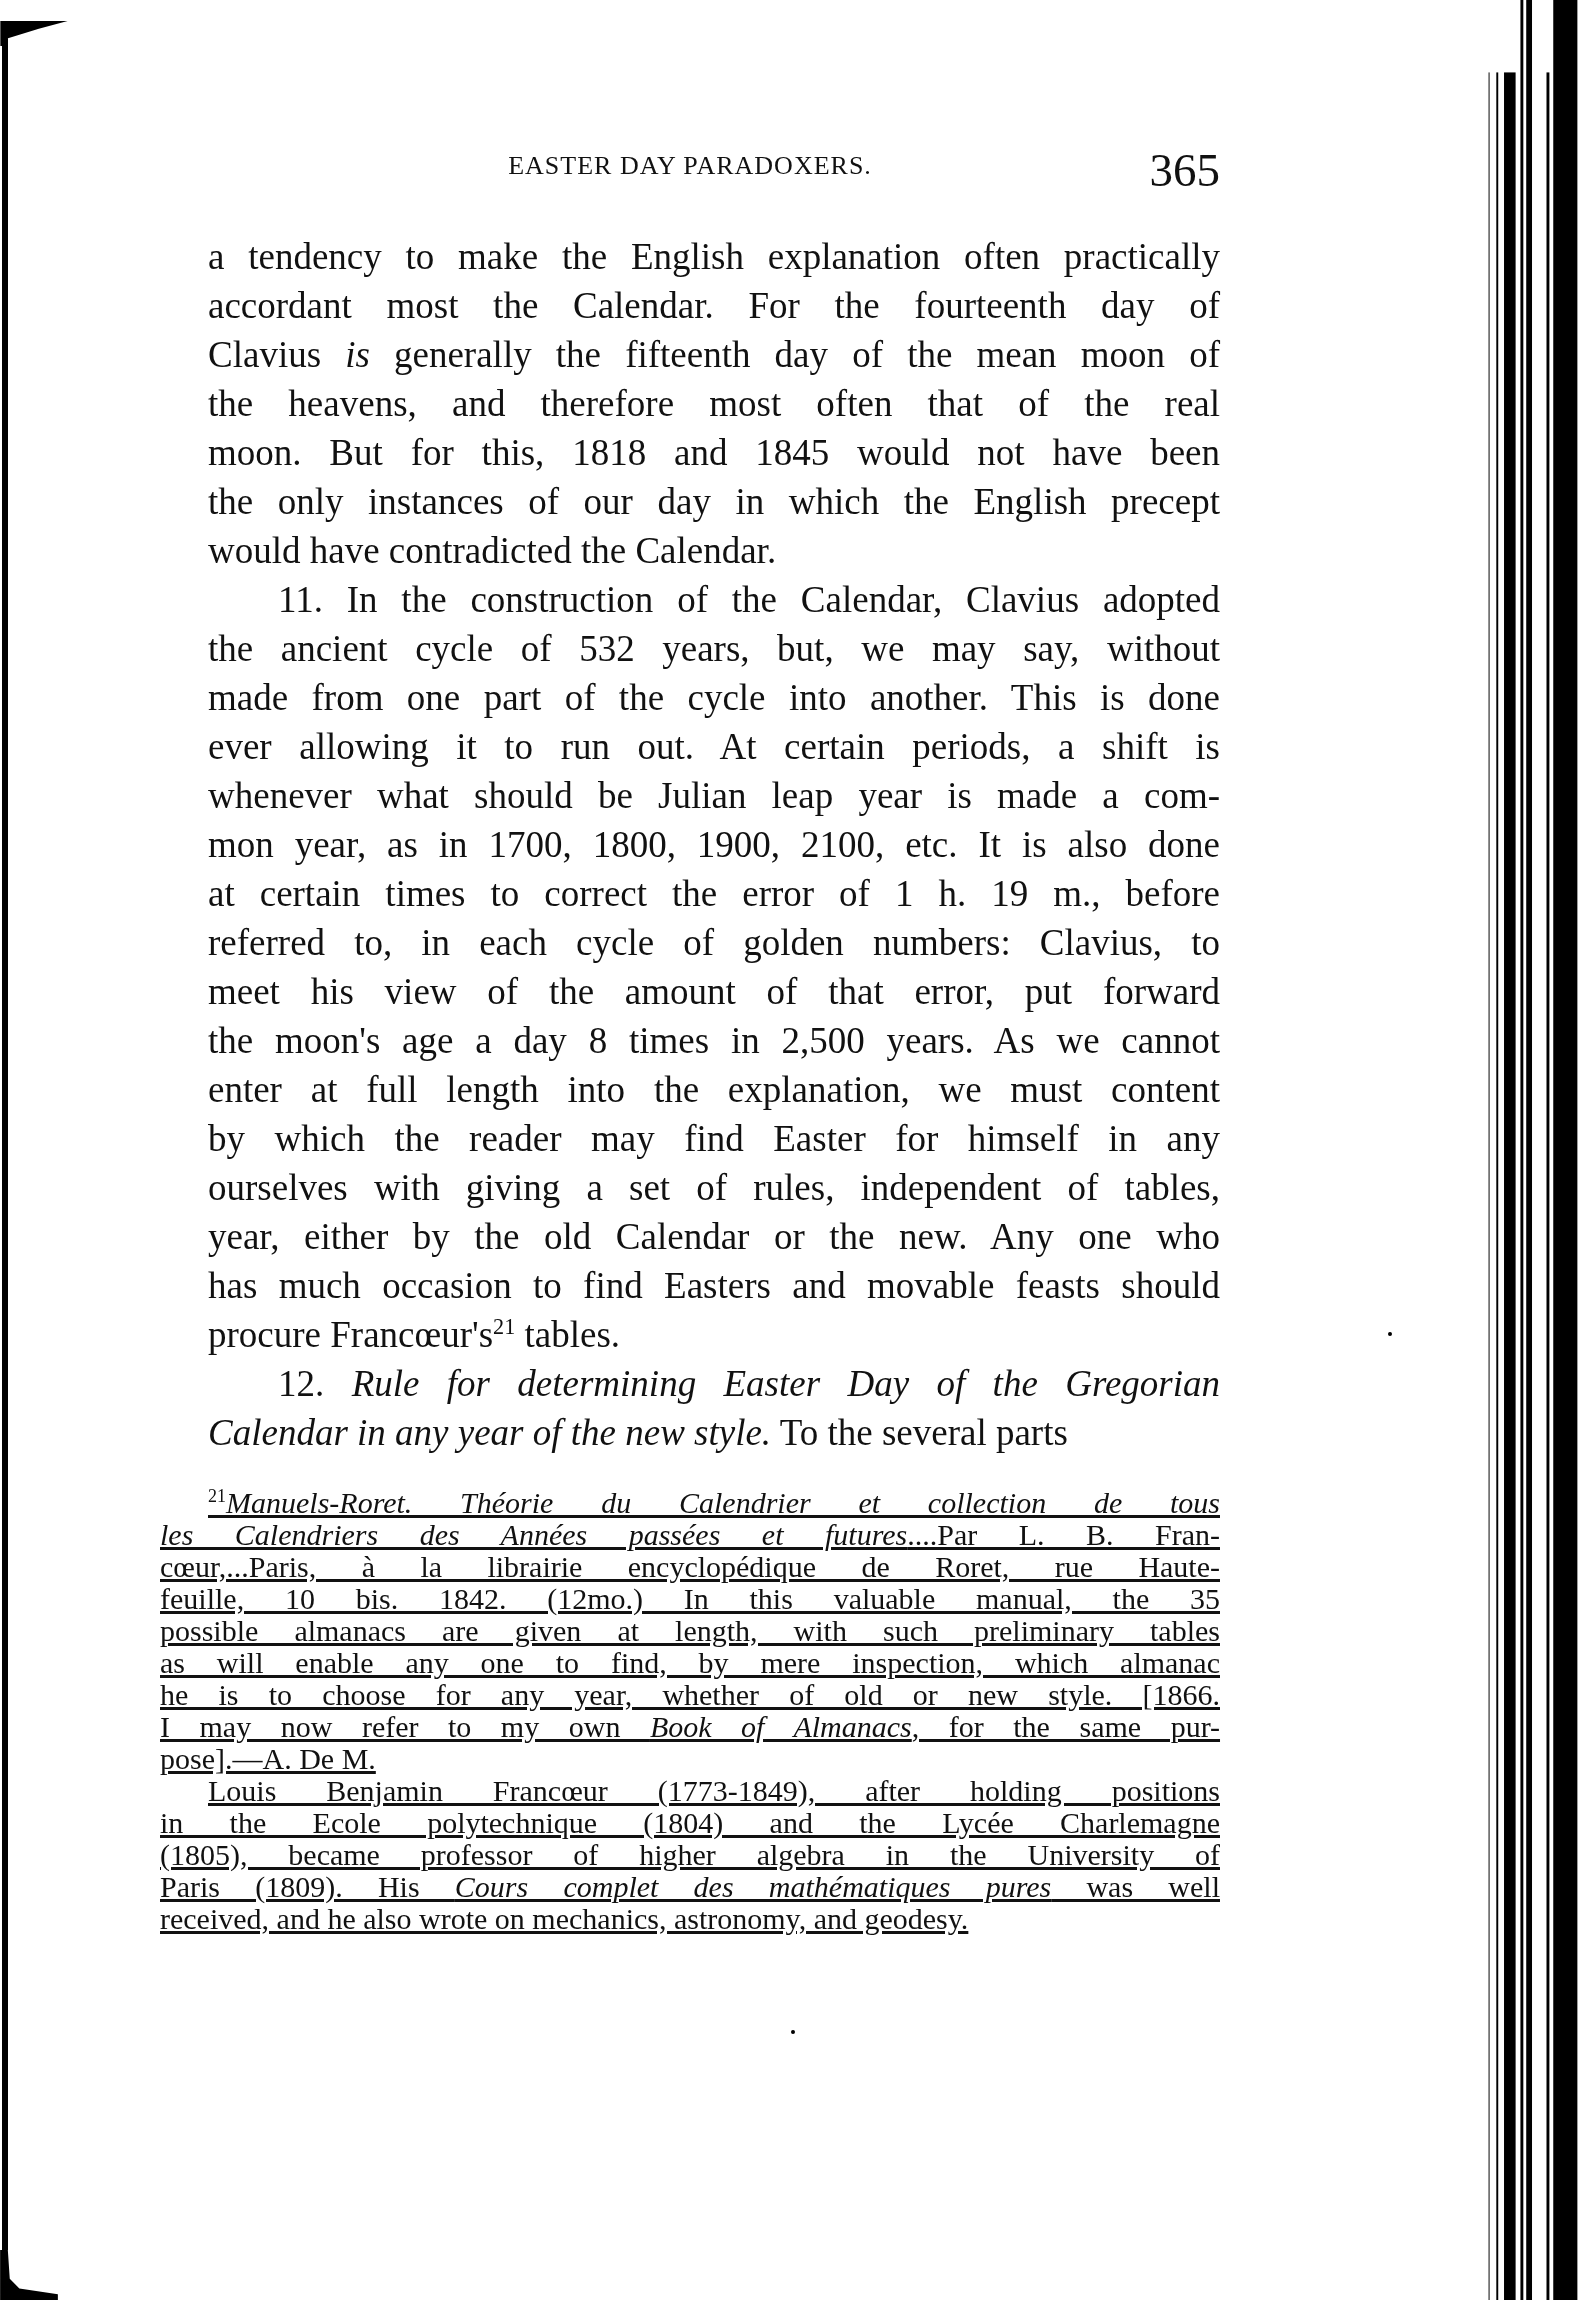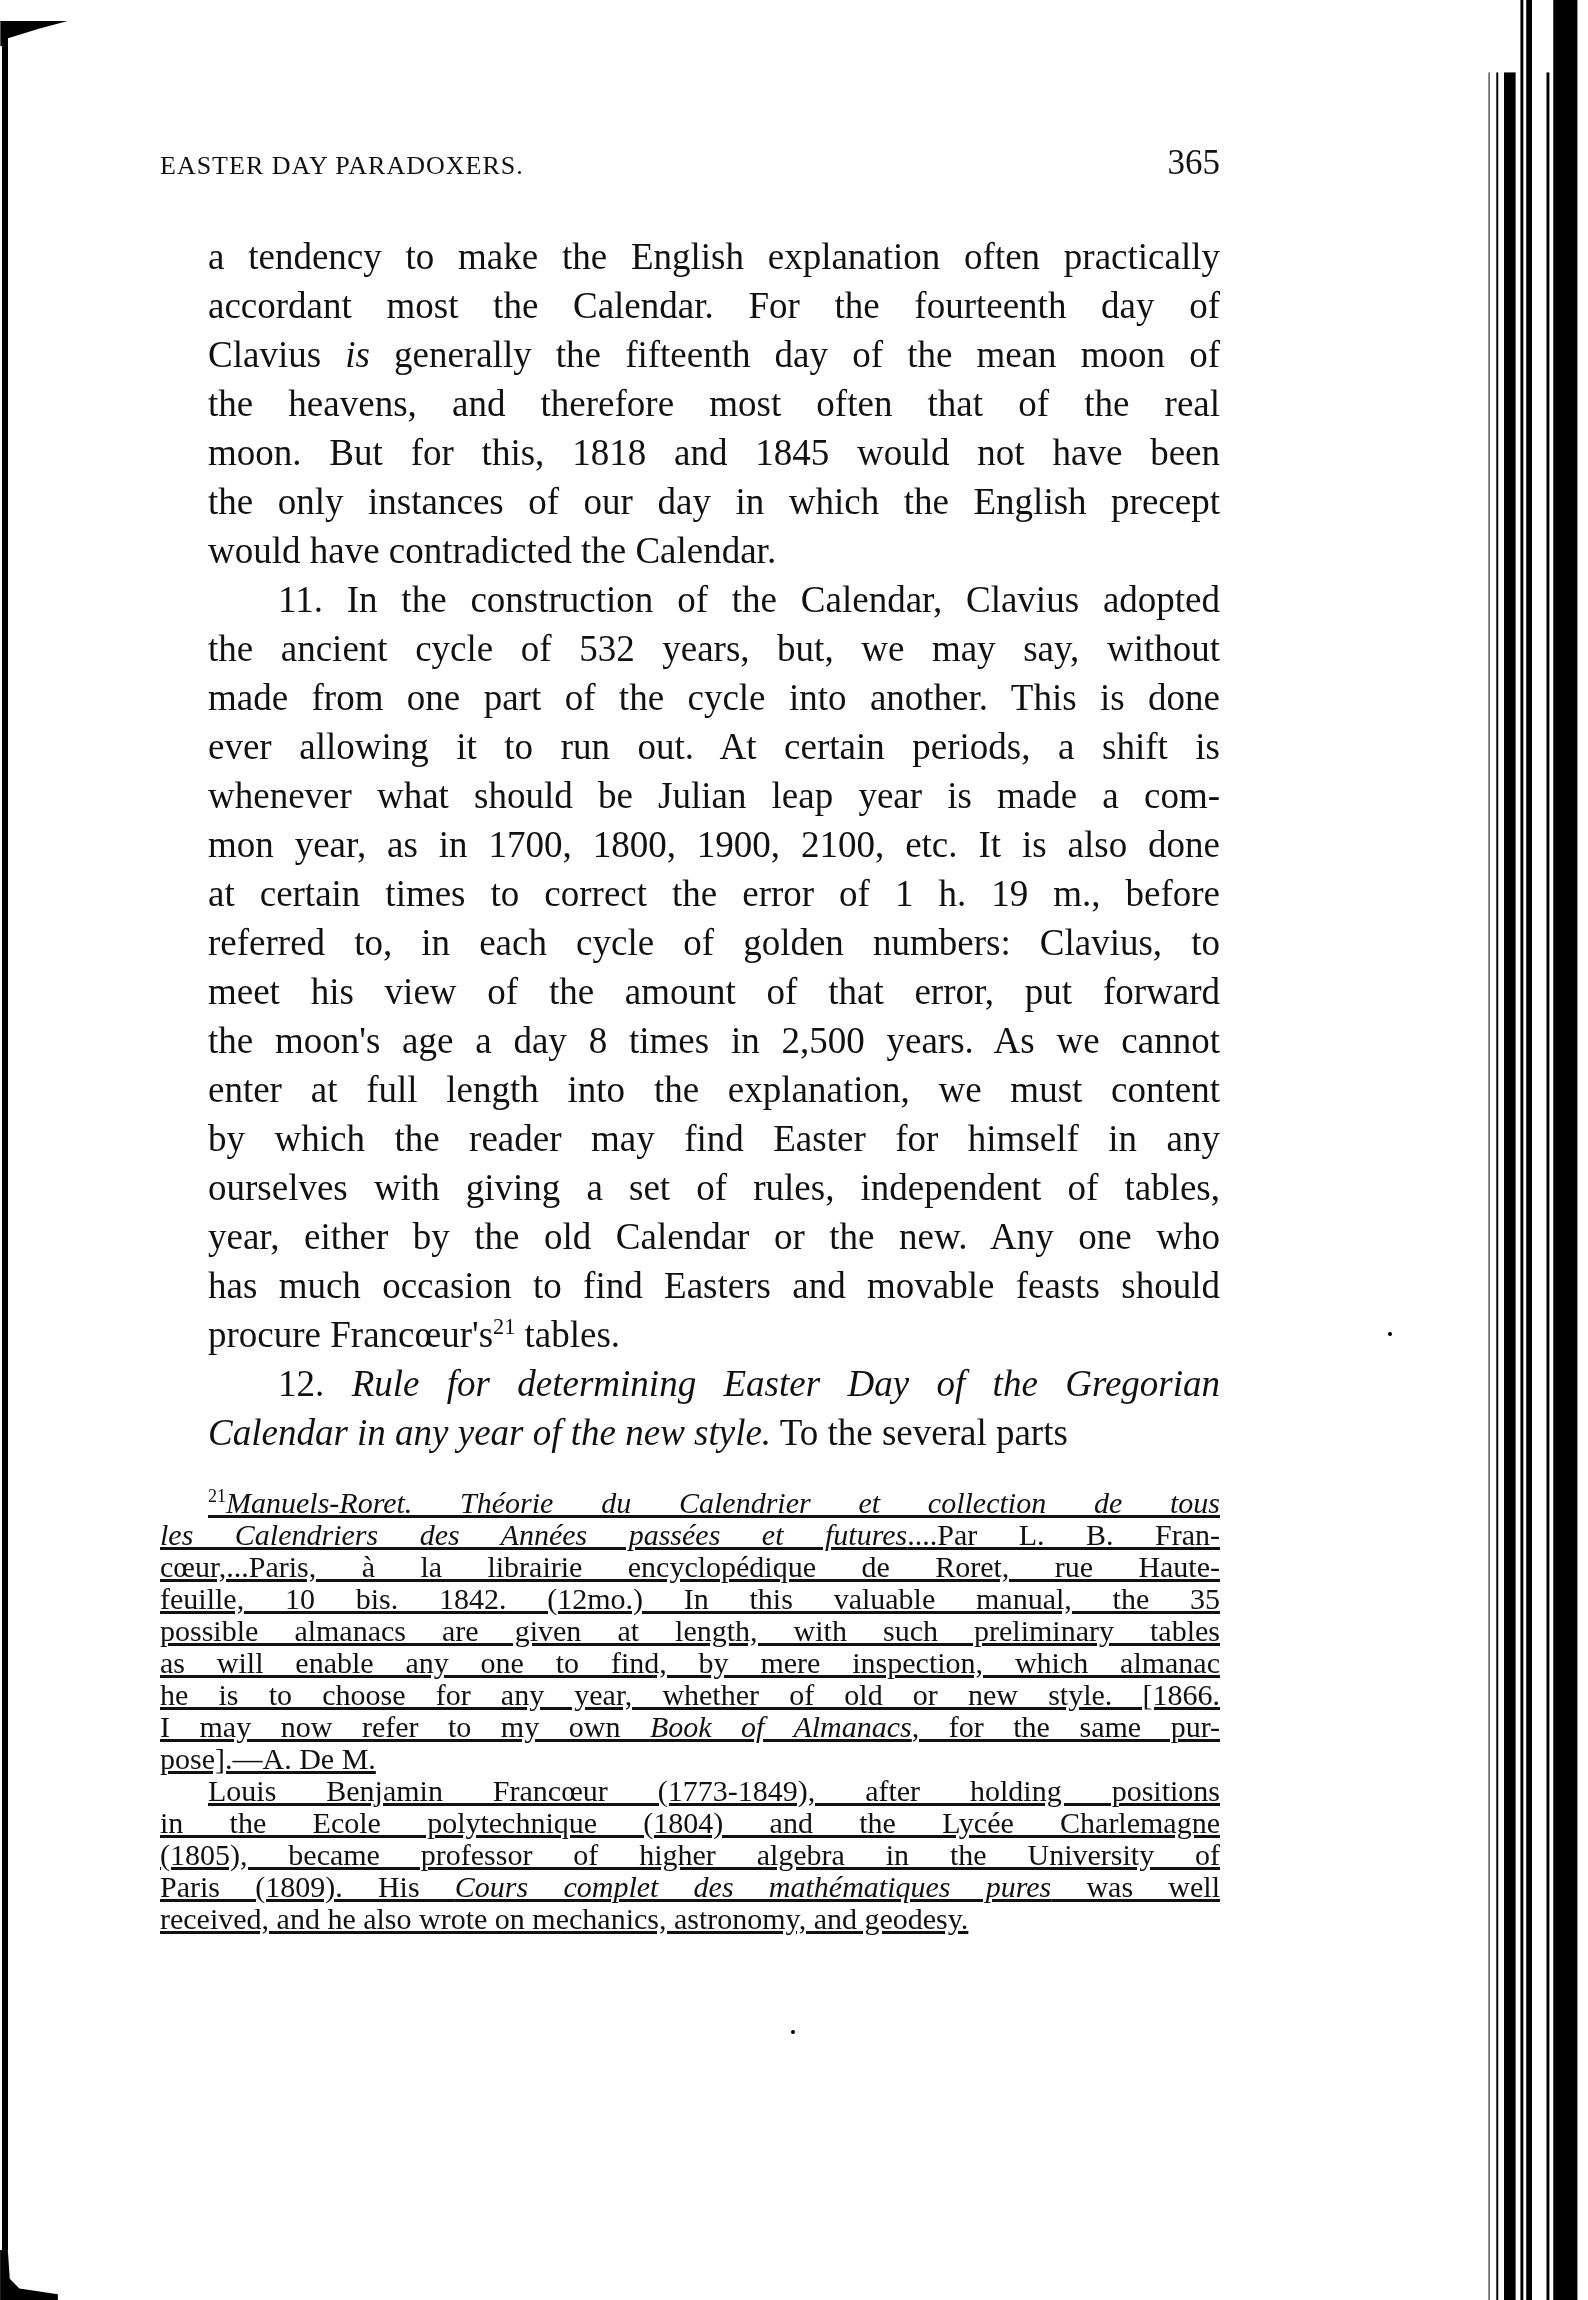--- a/index.html
+++ b/index.html
@@ -2,22 +2,22 @@
 <html><head>
 <meta charset="utf-8">
 <style>
   html, body { margin: 0; padding: 0; background: #ffffff; }
   body { width: 1588px; height: 2301px; position: relative; overflow: hidden; font-family: "Liberation Serif", "DejaVu Serif", serif; color: #111; }
   .corner-top { position: absolute; left: 0; top: 21px; width: 68px; height: 25px; }
   .corner-left { position: absolute; left: 1.9px; top: 39px; width: 5.8px; height: 2211px; background: #000; }
   .corner-bottom { position: absolute; left: 0; top: 2250px; width: 58px; height: 51px; }
   .spine { position: absolute; top: 0; left: 1477px; width: 111px; height: 2301px; }
   .header { position: absolute; top: 143px; left: 160px; width: 1060px; height: 42px; }
-  .running-head { position: absolute; left: 0; right: 0; text-align: left; font-size: 26px; letter-spacing: 1px; top: 7.7px; }
-  .page-number { position: absolute; right: 0; top: 0; font-size: 35px; }
+  .running-head { position: absolute; left: 0; right: 0; text-align: center; font-size: 26px; letter-spacing: 1px; top: 7.7px; }
+  .page-number { position: absolute; right: 0; top: 0; font-size: 47px; }
   .main { position: absolute; top: 232px; left: 160px; width: 1060px; font-size: 37px; line-height: 49px; text-align: justify; }
   .main p { margin: 0; }
   .line { display: block; text-align: justify; text-align-last: justify; white-space: nowrap; margin-left: 48px; }
   .line.last { text-align-last: left; }
   .footnotes { position: absolute; top: 1487px; left: 160px; width: 1060px; font-size: 30px; line-height: 32px; }
   .fn-line { display: block; text-align: justify; text-align-last: justify; white-space: nowrap; text-decoration: underline; }
   .fn-line.last { text-align-last: left; }
   sup { font-size: 60%; line-height: 0; }
   .dot { position: absolute; width: 3.9px; height: 3.9px; background: #000; border-radius: 1.9px; }
 </style>

